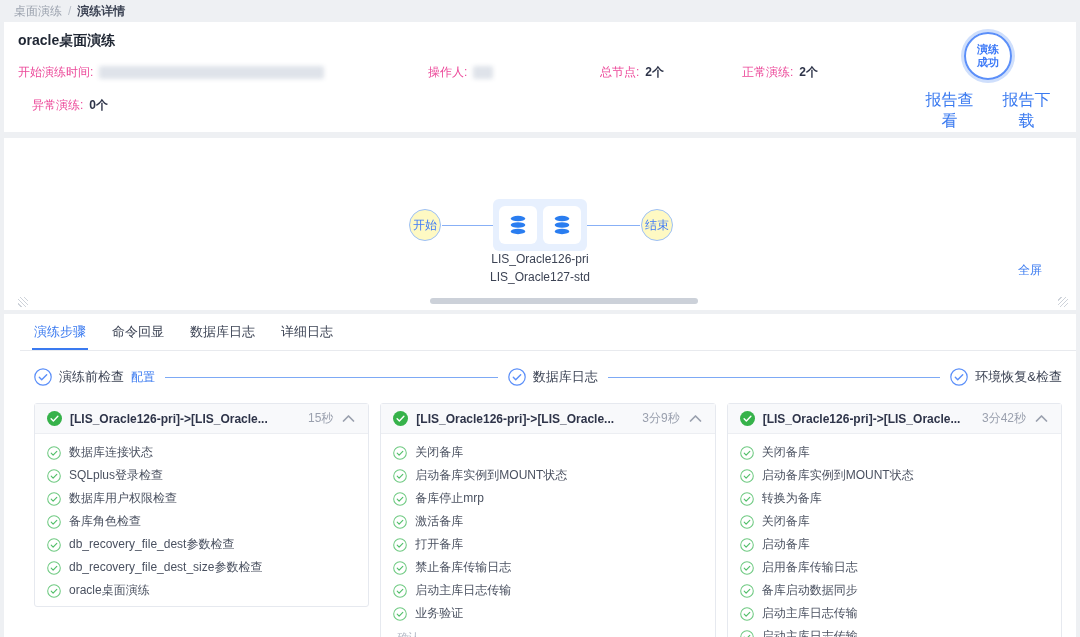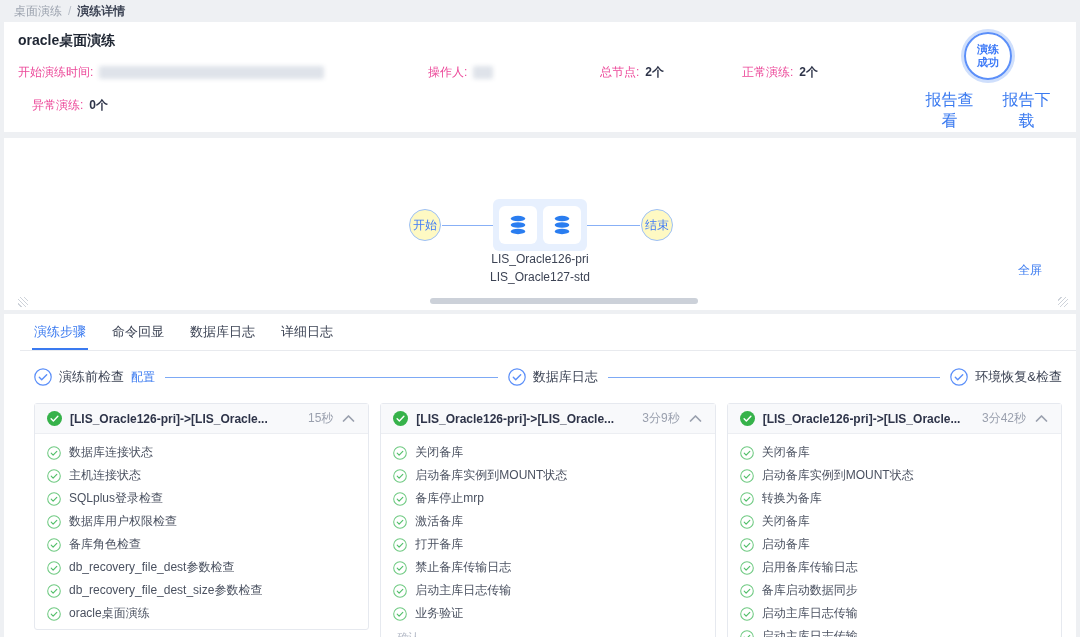--- a/index.html
+++ b/index.html
@@ -214,27 +214,20 @@
     </div>
     <div class="cc-list">
   <div class="check-item">
     <svg viewBox="0 0 16 16">
               <circle cx="8" cy="8" r="7.2" fill="none" stroke="#6fca82" stroke-width="1.2"></circle>
               <path d="M4.8 8.2l2.2 2.2 4.2-4.3" fill="none" stroke="#52bf6a" stroke-width="1.3" stroke-linecap="round" stroke-linejoin="round"></path>
             </svg>
     <span>数据库连接状态</span>
   </div>
 
-  <div class="check-item">
-    <svg viewBox="0 0 16 16">
-              <circle cx="8" cy="8" r="7.2" fill="none" stroke="#6fca82" stroke-width="1.2"></circle>
-              <path d="M4.8 8.2l2.2 2.2 4.2-4.3" fill="none" stroke="#52bf6a" stroke-width="1.3" stroke-linecap="round" stroke-linejoin="round"></path>
-            </svg>
-    <span>主机连接状态</span>
-  </div>
 
   <div class="check-item">
     <svg viewBox="0 0 16 16">
               <circle cx="8" cy="8" r="7.2" fill="none" stroke="#6fca82" stroke-width="1.2"></circle>
               <path d="M4.8 8.2l2.2 2.2 4.2-4.3" fill="none" stroke="#52bf6a" stroke-width="1.3" stroke-linecap="round" stroke-linejoin="round"></path>
             </svg>
     <span>SQLplus登录检查</span>
   </div>
 
   <div class="check-item">

